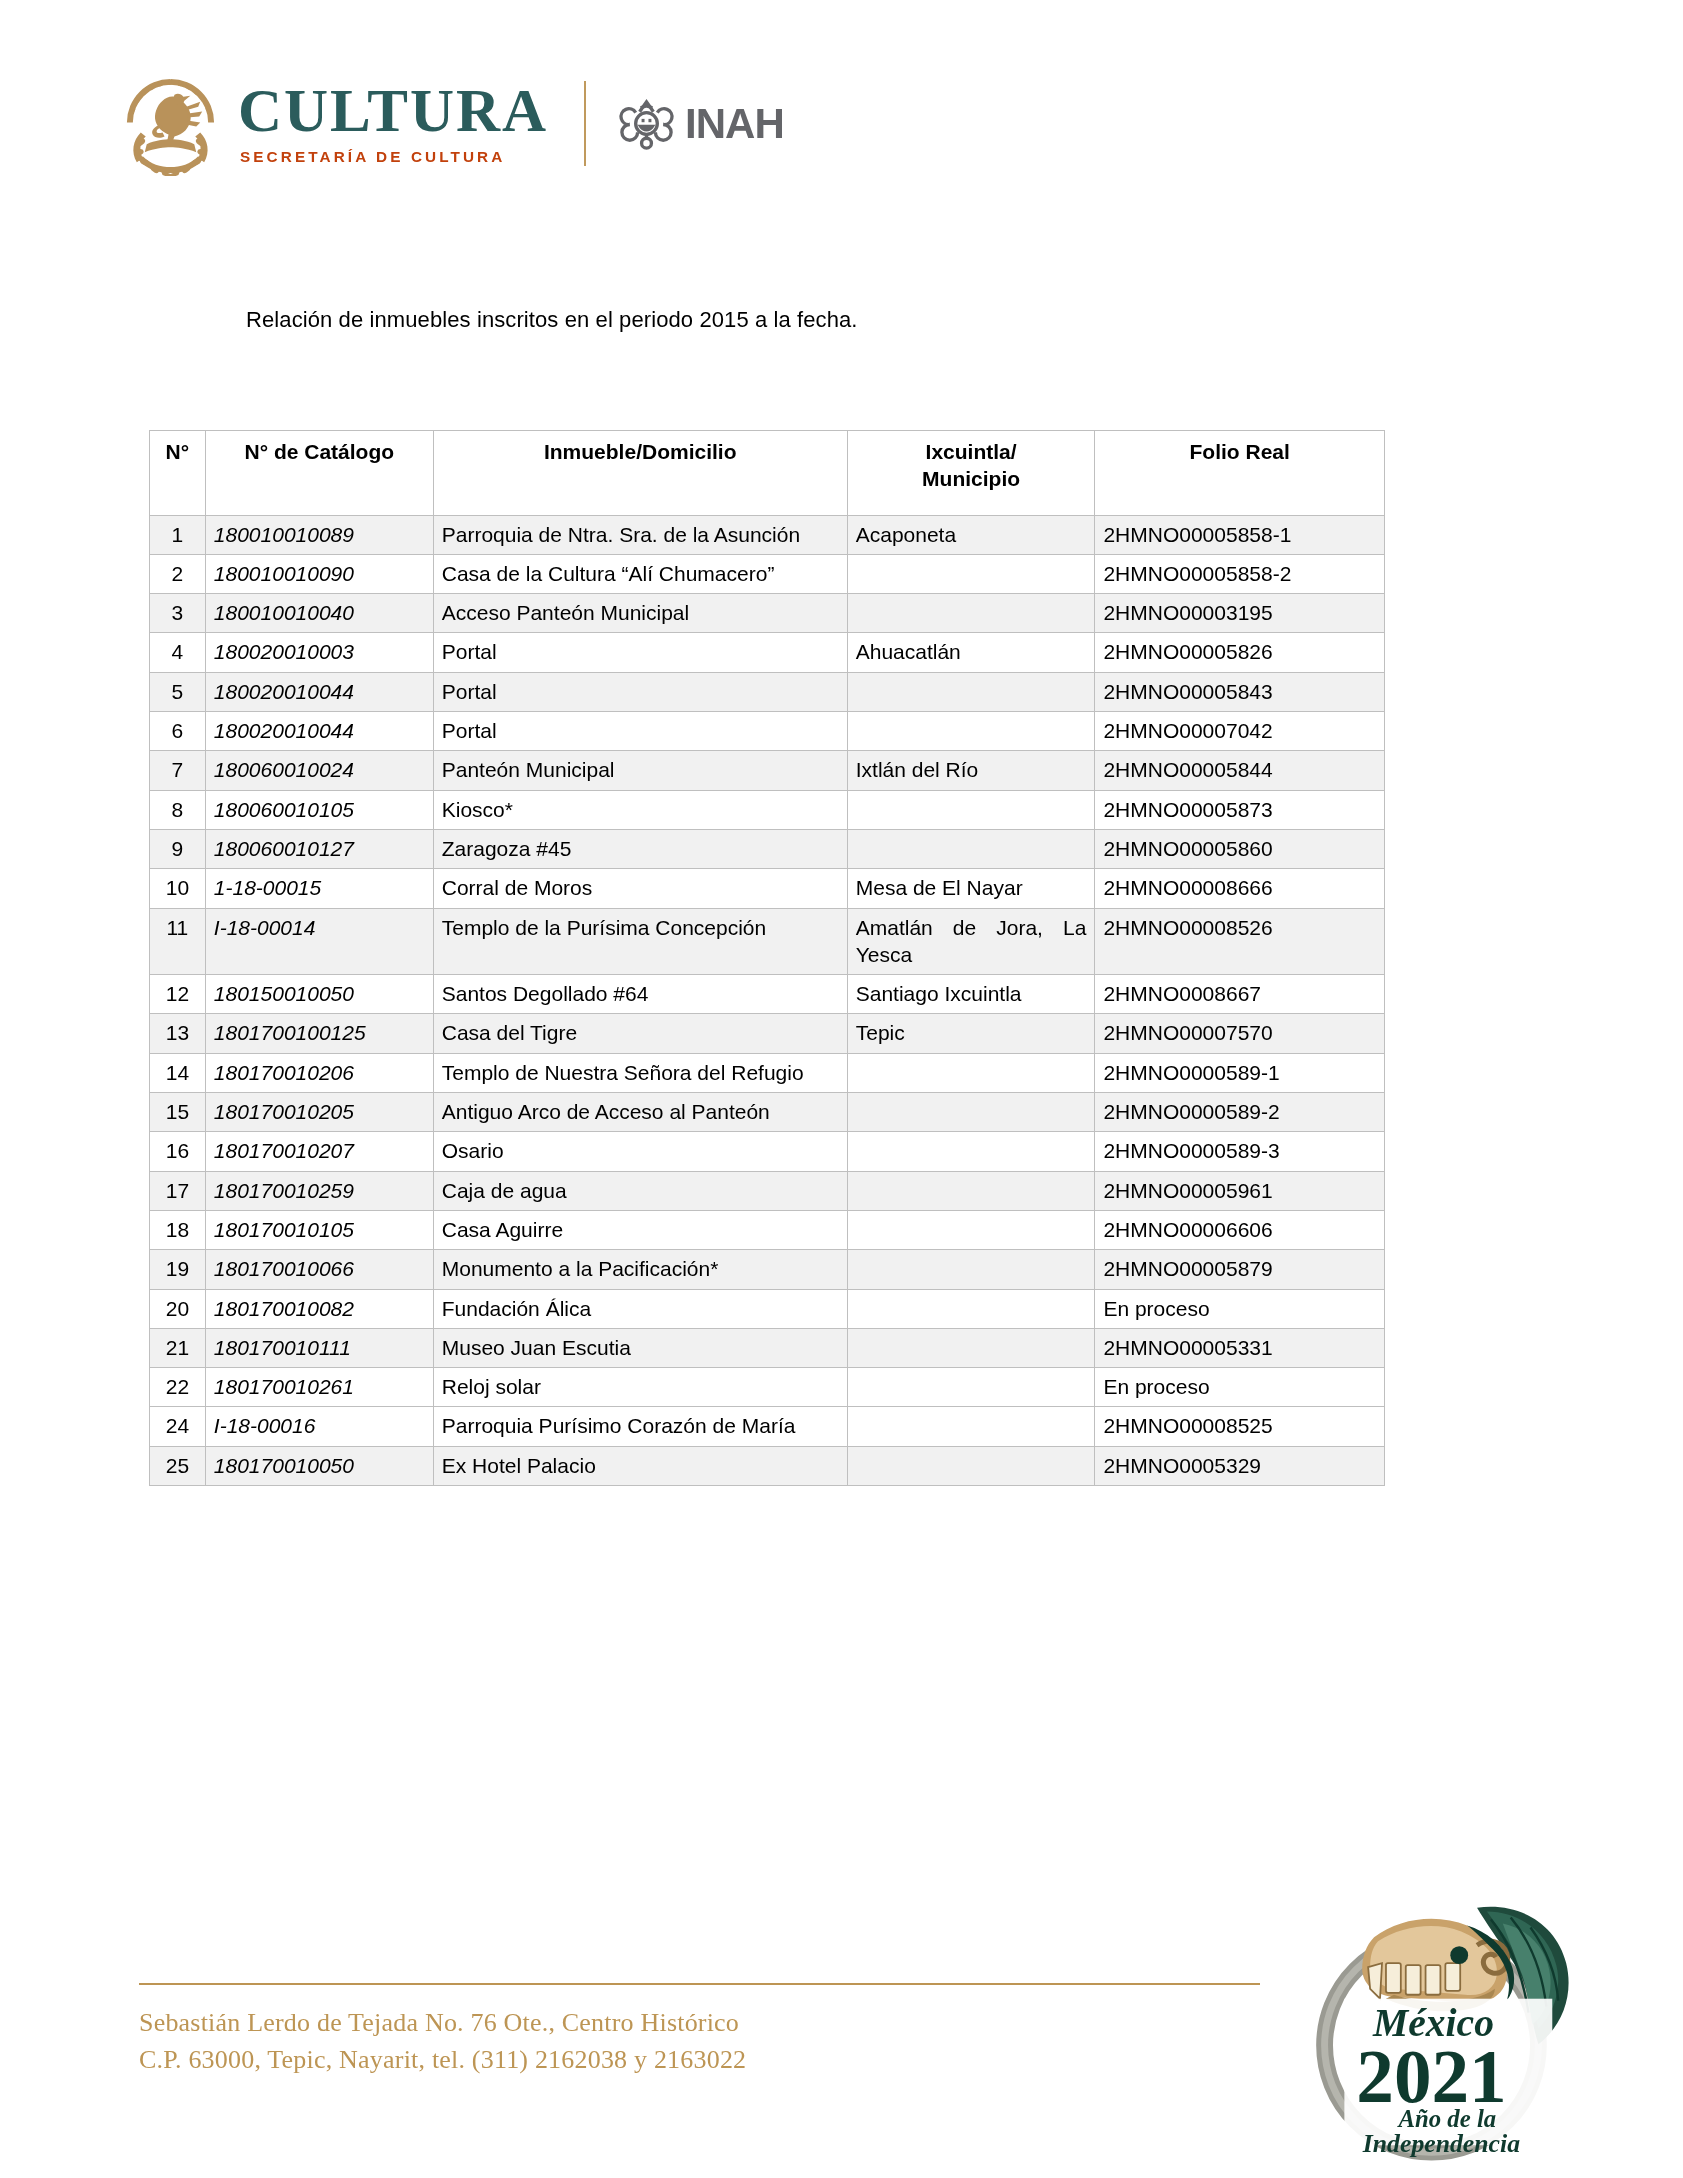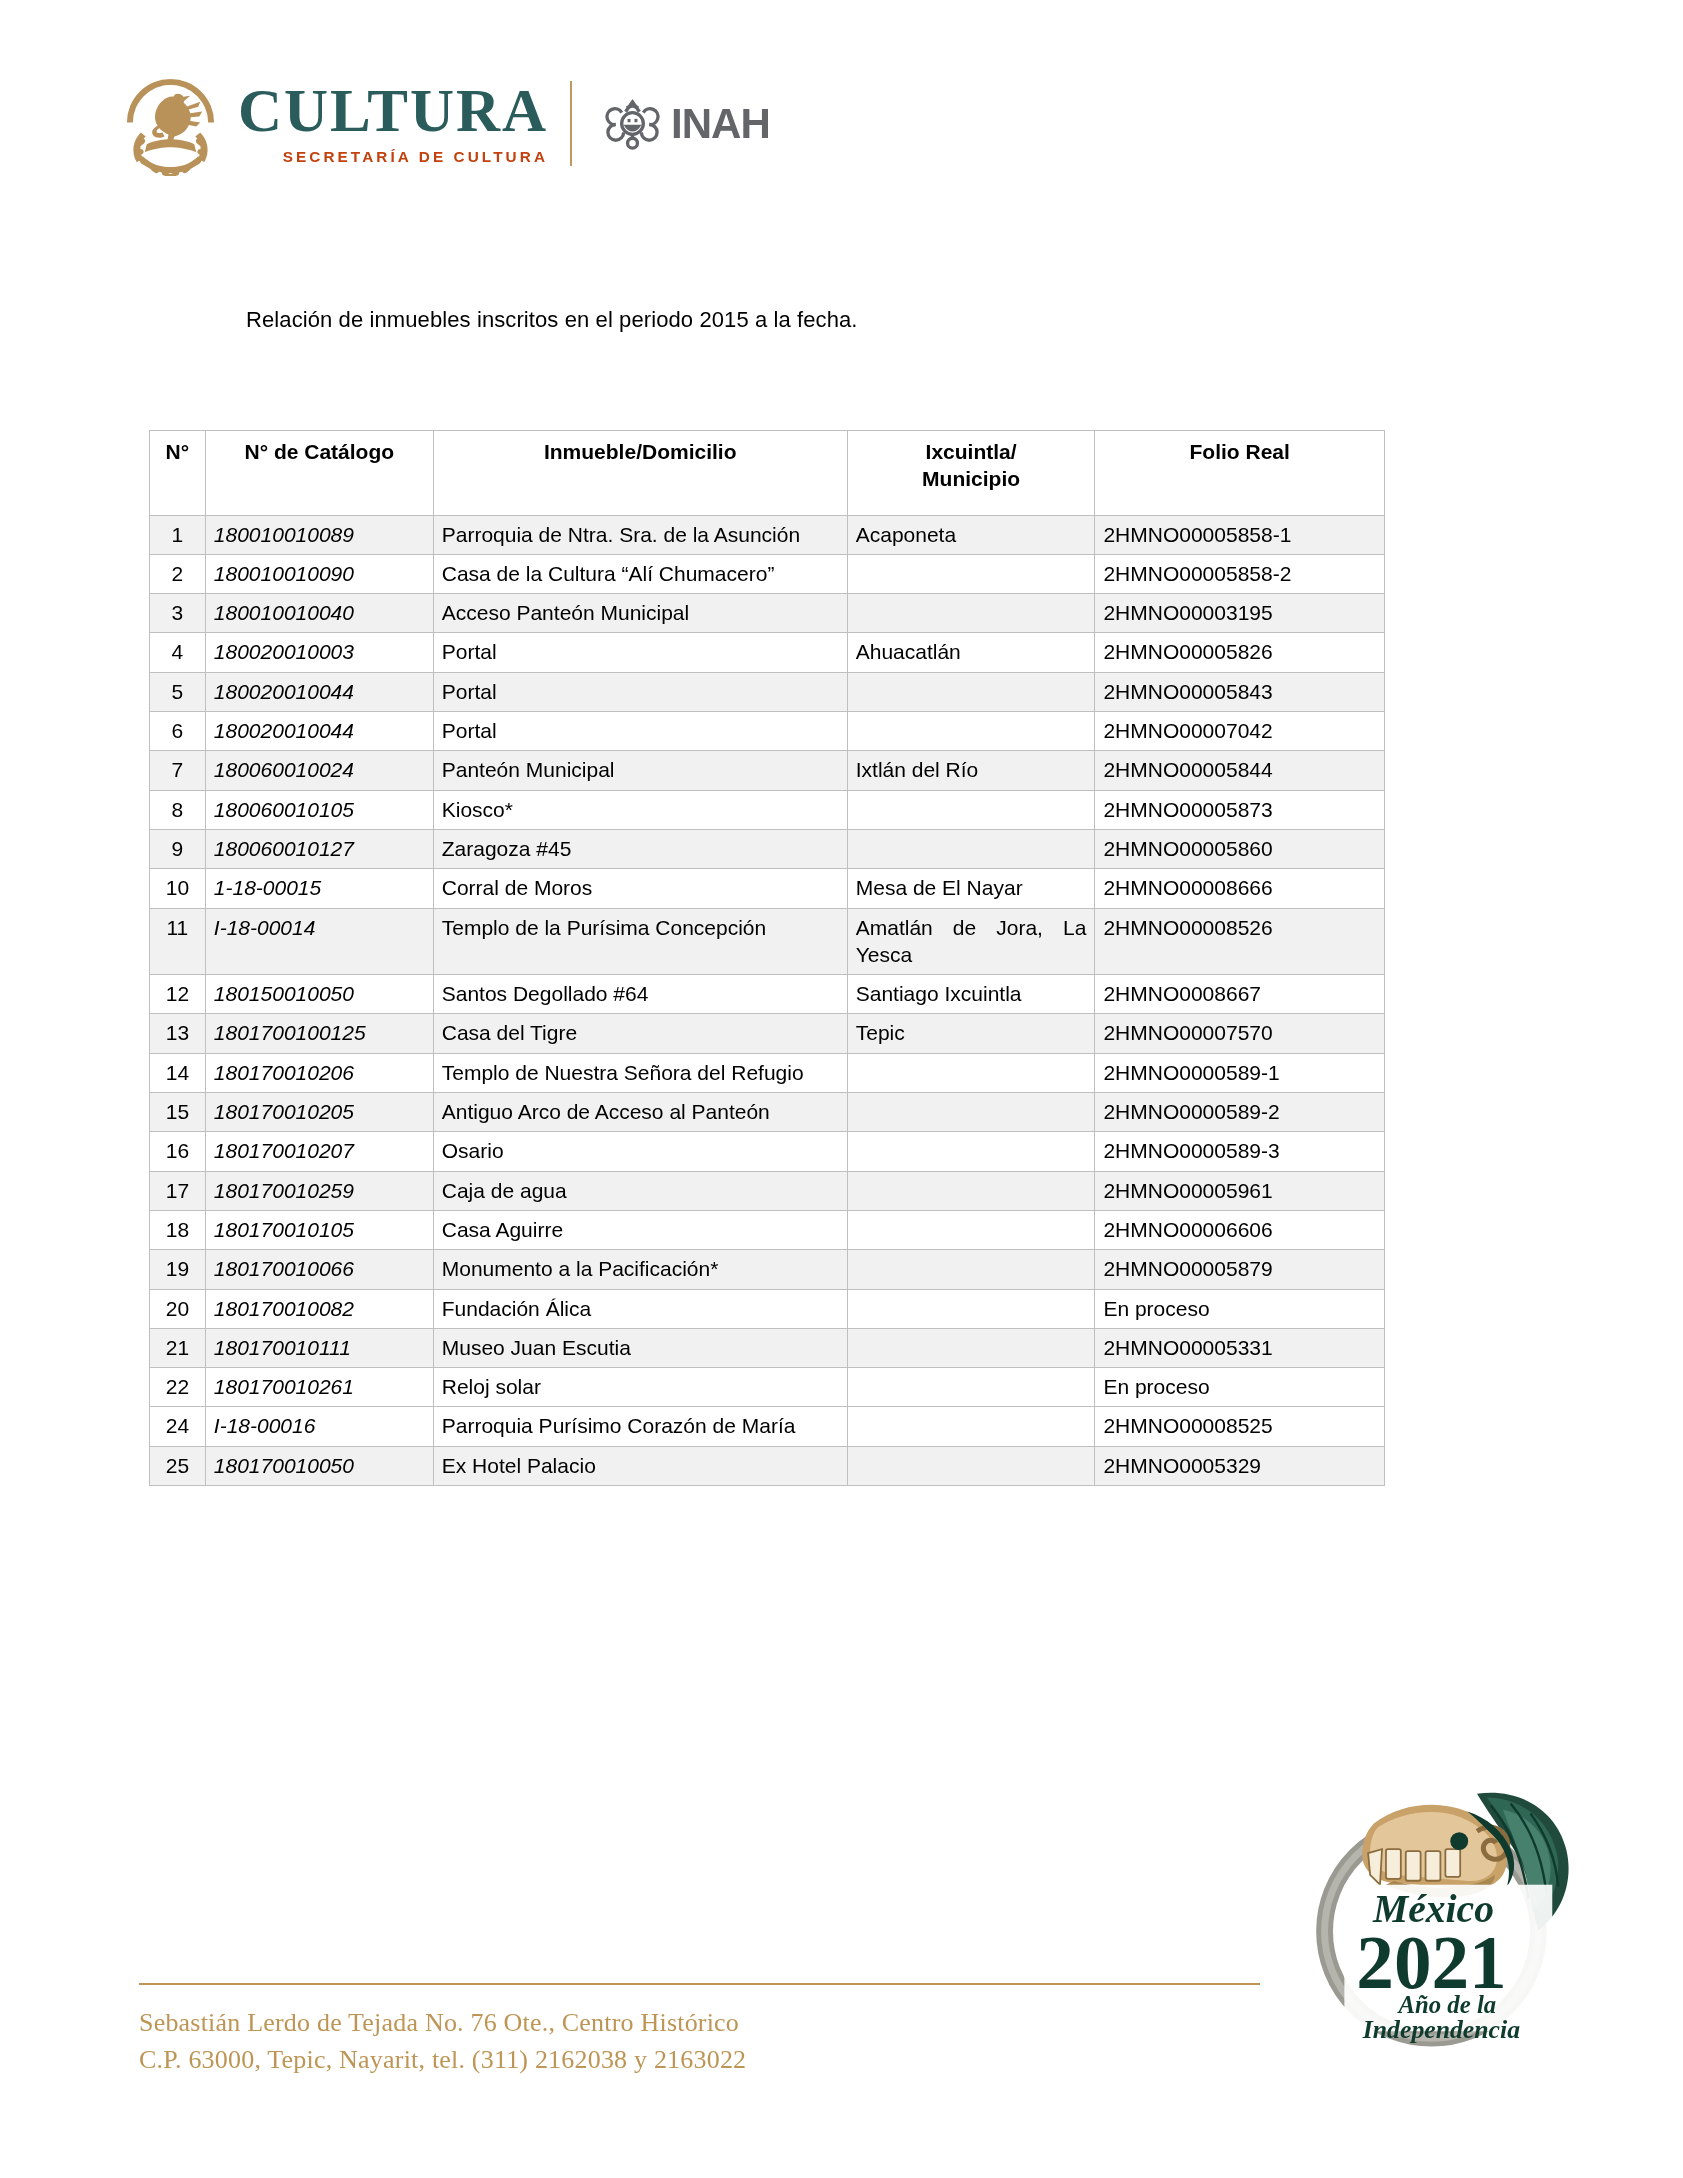--- a/index.html
+++ b/index.html
@@ -28,22 +28,21 @@
   .emblem {
     width: 107px;
     height: 105px;
     flex: 0 0 auto;
     margin-right: 14px;
   }
   .cultura-block {
     display: flex;
     flex-direction: column;
     justify-content: center;
-    margin-right: 16px;
-    text-align: right;
+    margin-right: 30px;
   }
   .cultura-word {
     font-family: "Liberation Serif", "DejaVu Serif", serif;
     font-weight: bold;
     font-size: 61px;
     letter-spacing: 2px;
     color: #2b5c5c;
     line-height: 0.98;
   }
   .cultura-sub {
@@ -156,21 +155,21 @@
     font-size: 26px;
     line-height: 1.42;
     color: #bd9554;
     letter-spacing: 0.2px;
   }
 
   
   .seal {
     position: absolute;
     left: 1283px;
-    top: 1758px;
+    top: 1872px;
     width: 297px;
     height: 297px;
   }
   .seal svg { display: block; }
 </style>
 </head>
 <body>
 
 <div class="page-header">
 

